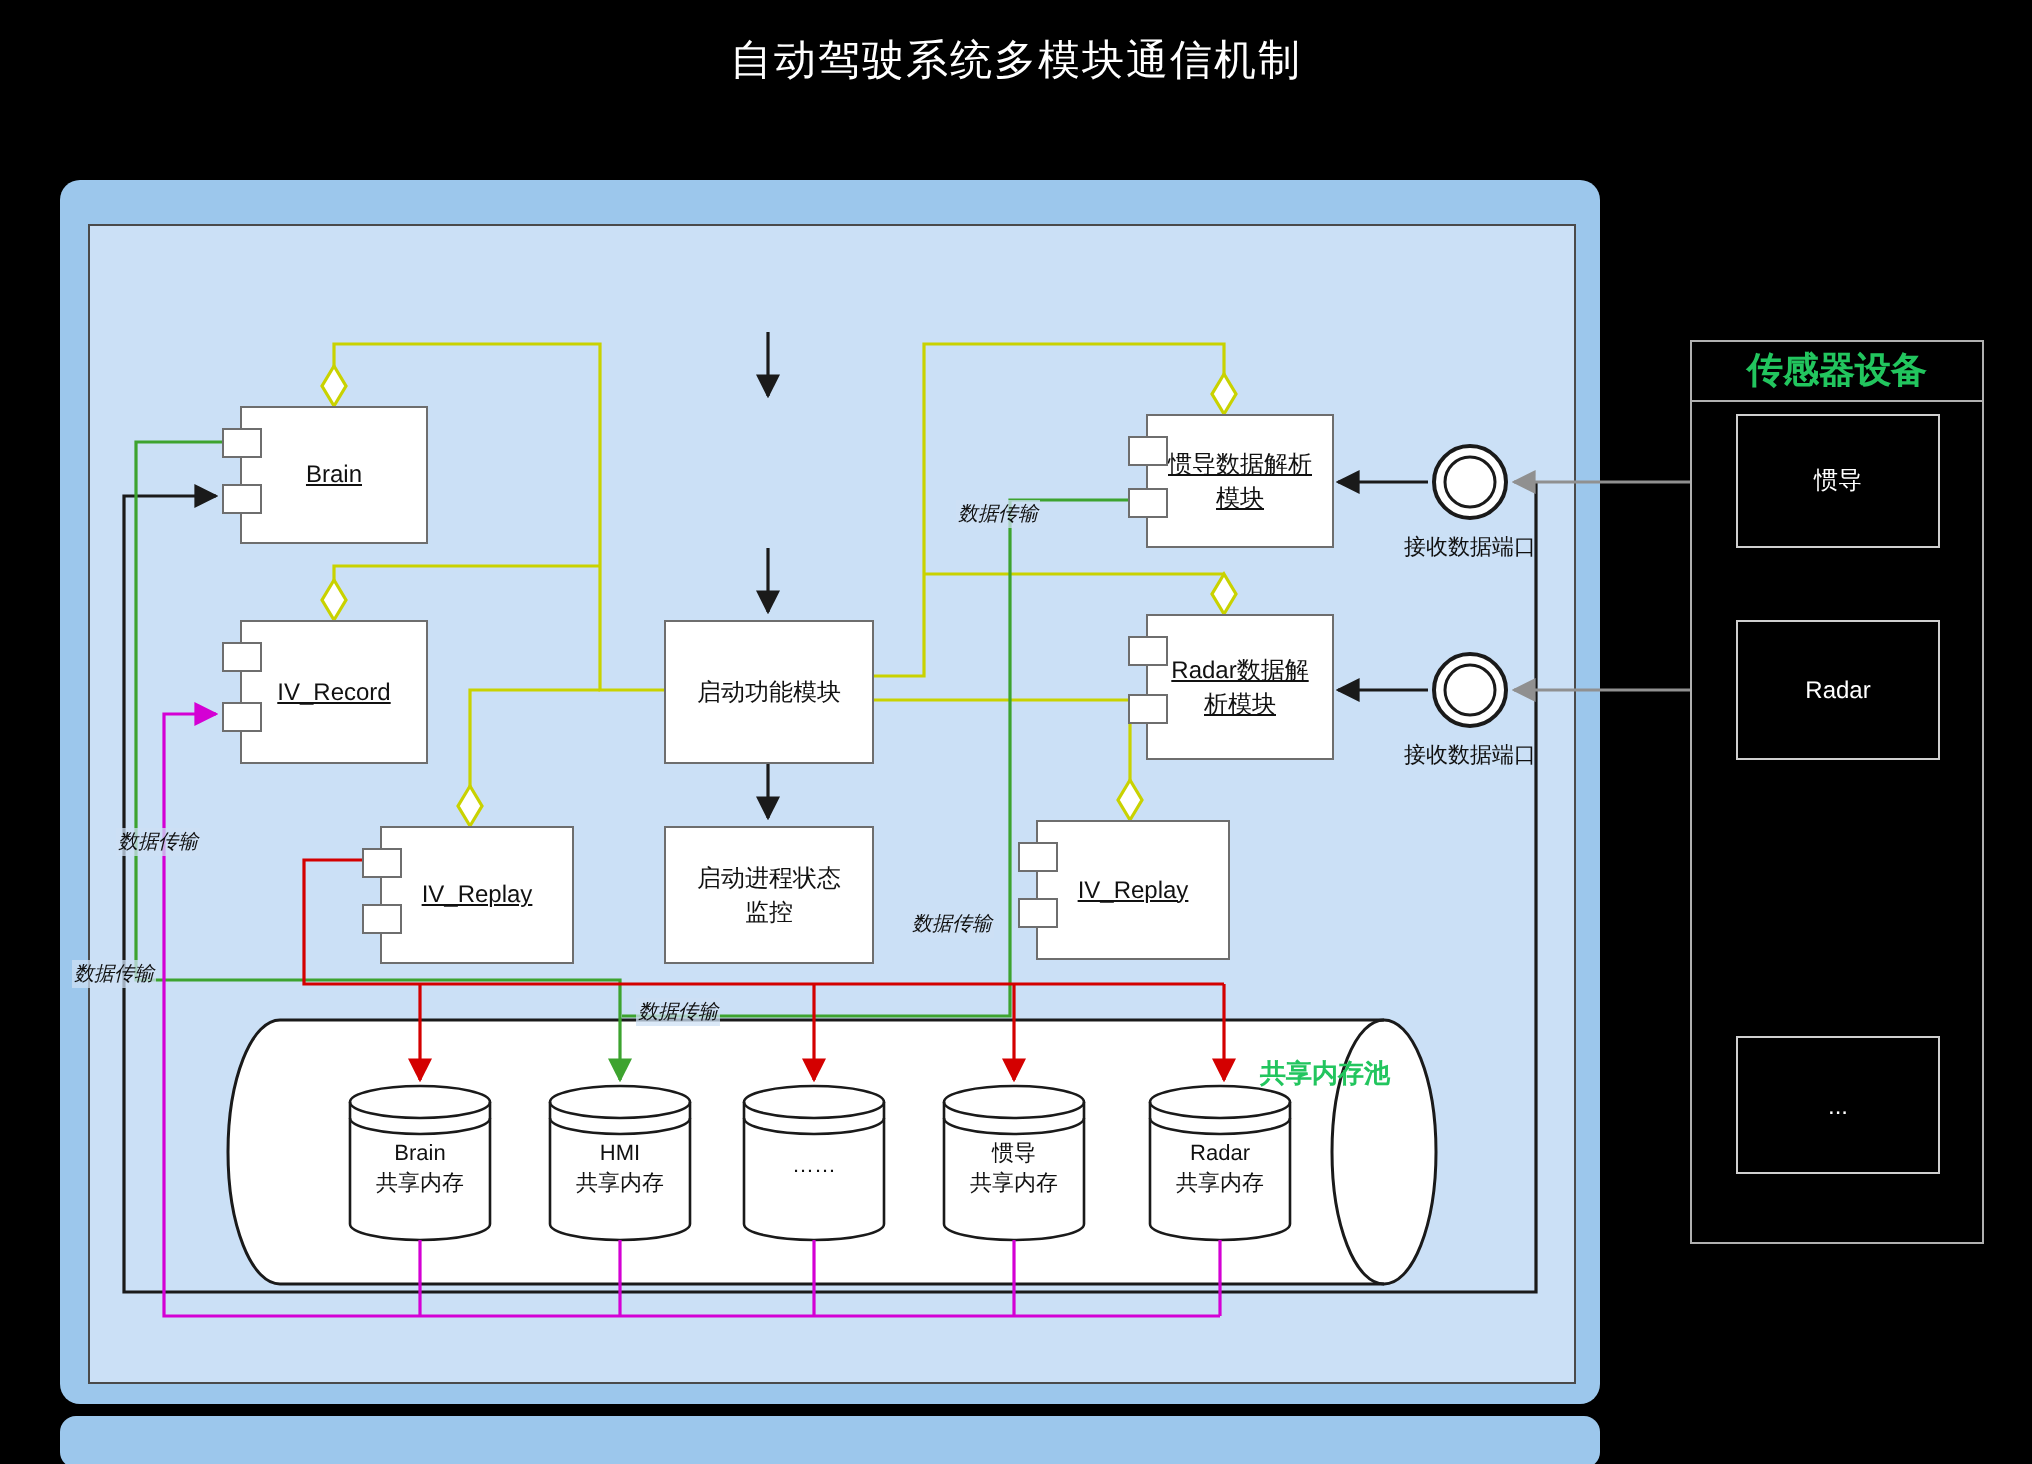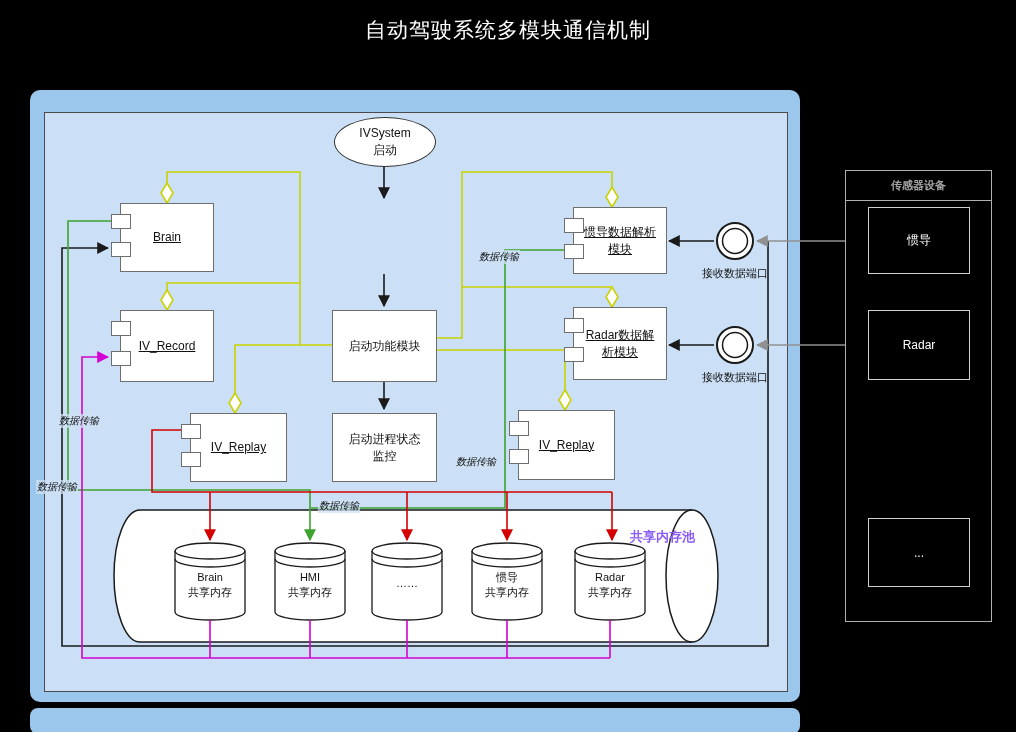--- a/index.html
+++ b/index.html
@@ -17,25 +17,25 @@
   .box{position:absolute;background:#fff;border:1px solid #6e6e6e;display:flex;flex-direction:column;
        align-items:center;justify-content:center;text-align:center;font-size:12px;color:#111;
        line-height:1.4;z-index:4;}
   .ellipse{border-radius:50%;border:1px solid #333;}
   .blk{display:block;}
   .ul{text-decoration:underline;}
   .port{position:absolute;width:18px;height:13px;background:#fff;border:1px solid #6e6e6e;z-index:5;}
   .plabel{position:absolute;width:72px;text-align:center;font-size:11px;color:#111;z-index:5;}
   .panel{position:absolute;left:845px;top:170px;width:145px;height:450px;border:1px solid #b0b0b0;
          z-index:4;background:#000;}
-  .panel-title{height:29px;line-height:29px;text-align:center;color:#a3a3a3;font-size:11px;
+  .panel-title{height:29px;line-height:29px;text-align:center;color:#22c55e;font-size:18px;
          font-weight:700;border-bottom:1px solid #b0b0b0;}
   .sbox{position:absolute;left:868px;width:100px;border:1px solid #cfcfcf;color:#fff;display:flex;
         align-items:center;justify-content:center;font-size:12px;z-index:5;background:#000;}
-  .pool-title{position:absolute;left:615px;top:528px;width:95px;text-align:center;color:#8b5cf6;
+  .pool-title{position:absolute;left:615px;top:528px;width:95px;text-align:center;color:#22c55e;
         font-size:13px;font-weight:700;z-index:4;}
   .cyl-text{position:absolute;width:70px;text-align:center;font-size:11px;color:#111;
         line-height:15px;z-index:4;}
   .cyl-text span{display:block;}
   .elabel{position:absolute;font-size:10px;color:#111;white-space:nowrap;z-index:6;
         background:rgba(205,224,244,0.75);padding:0 1px;font-style:italic;}
 </style>
 </head>
 <body>
 
@@ -135,24 +135,20 @@
     </g>
 
     <g>
       <circle cx="735" cy="241" r="18" fill="#ffffff" stroke="#1a1a1a" stroke-width="2"></circle>
       <circle cx="735" cy="241" r="12.5" fill="#ffffff" stroke="#1a1a1a" stroke-width="1.5"></circle>
       <circle cx="735" cy="345" r="18" fill="#ffffff" stroke="#1a1a1a" stroke-width="2"></circle>
       <circle cx="735" cy="345" r="12.5" fill="#ffffff" stroke="#1a1a1a" stroke-width="1.5"></circle>
     </g>
   </svg>
 
-  <div class="box ellipse" style="left:334px;top:117px;width:100px;height:48px;">
-    <span class="blk">IVSystem</span>
-    <span class="blk">启动</span>
-  </div>
 
   <div class="box" style="left:332px;top:310px;width:103px;height:70px;">
     <span>启动功能模块</span>
   </div>
   <div class="box" style="left:332px;top:413px;width:103px;height:67px;">
     <span class="blk">启动进程状态</span>
     <span class="blk">监控</span>
   </div>
 
   <div class="box" style="left:120px;top:203px;width:92px;height:67px;">

